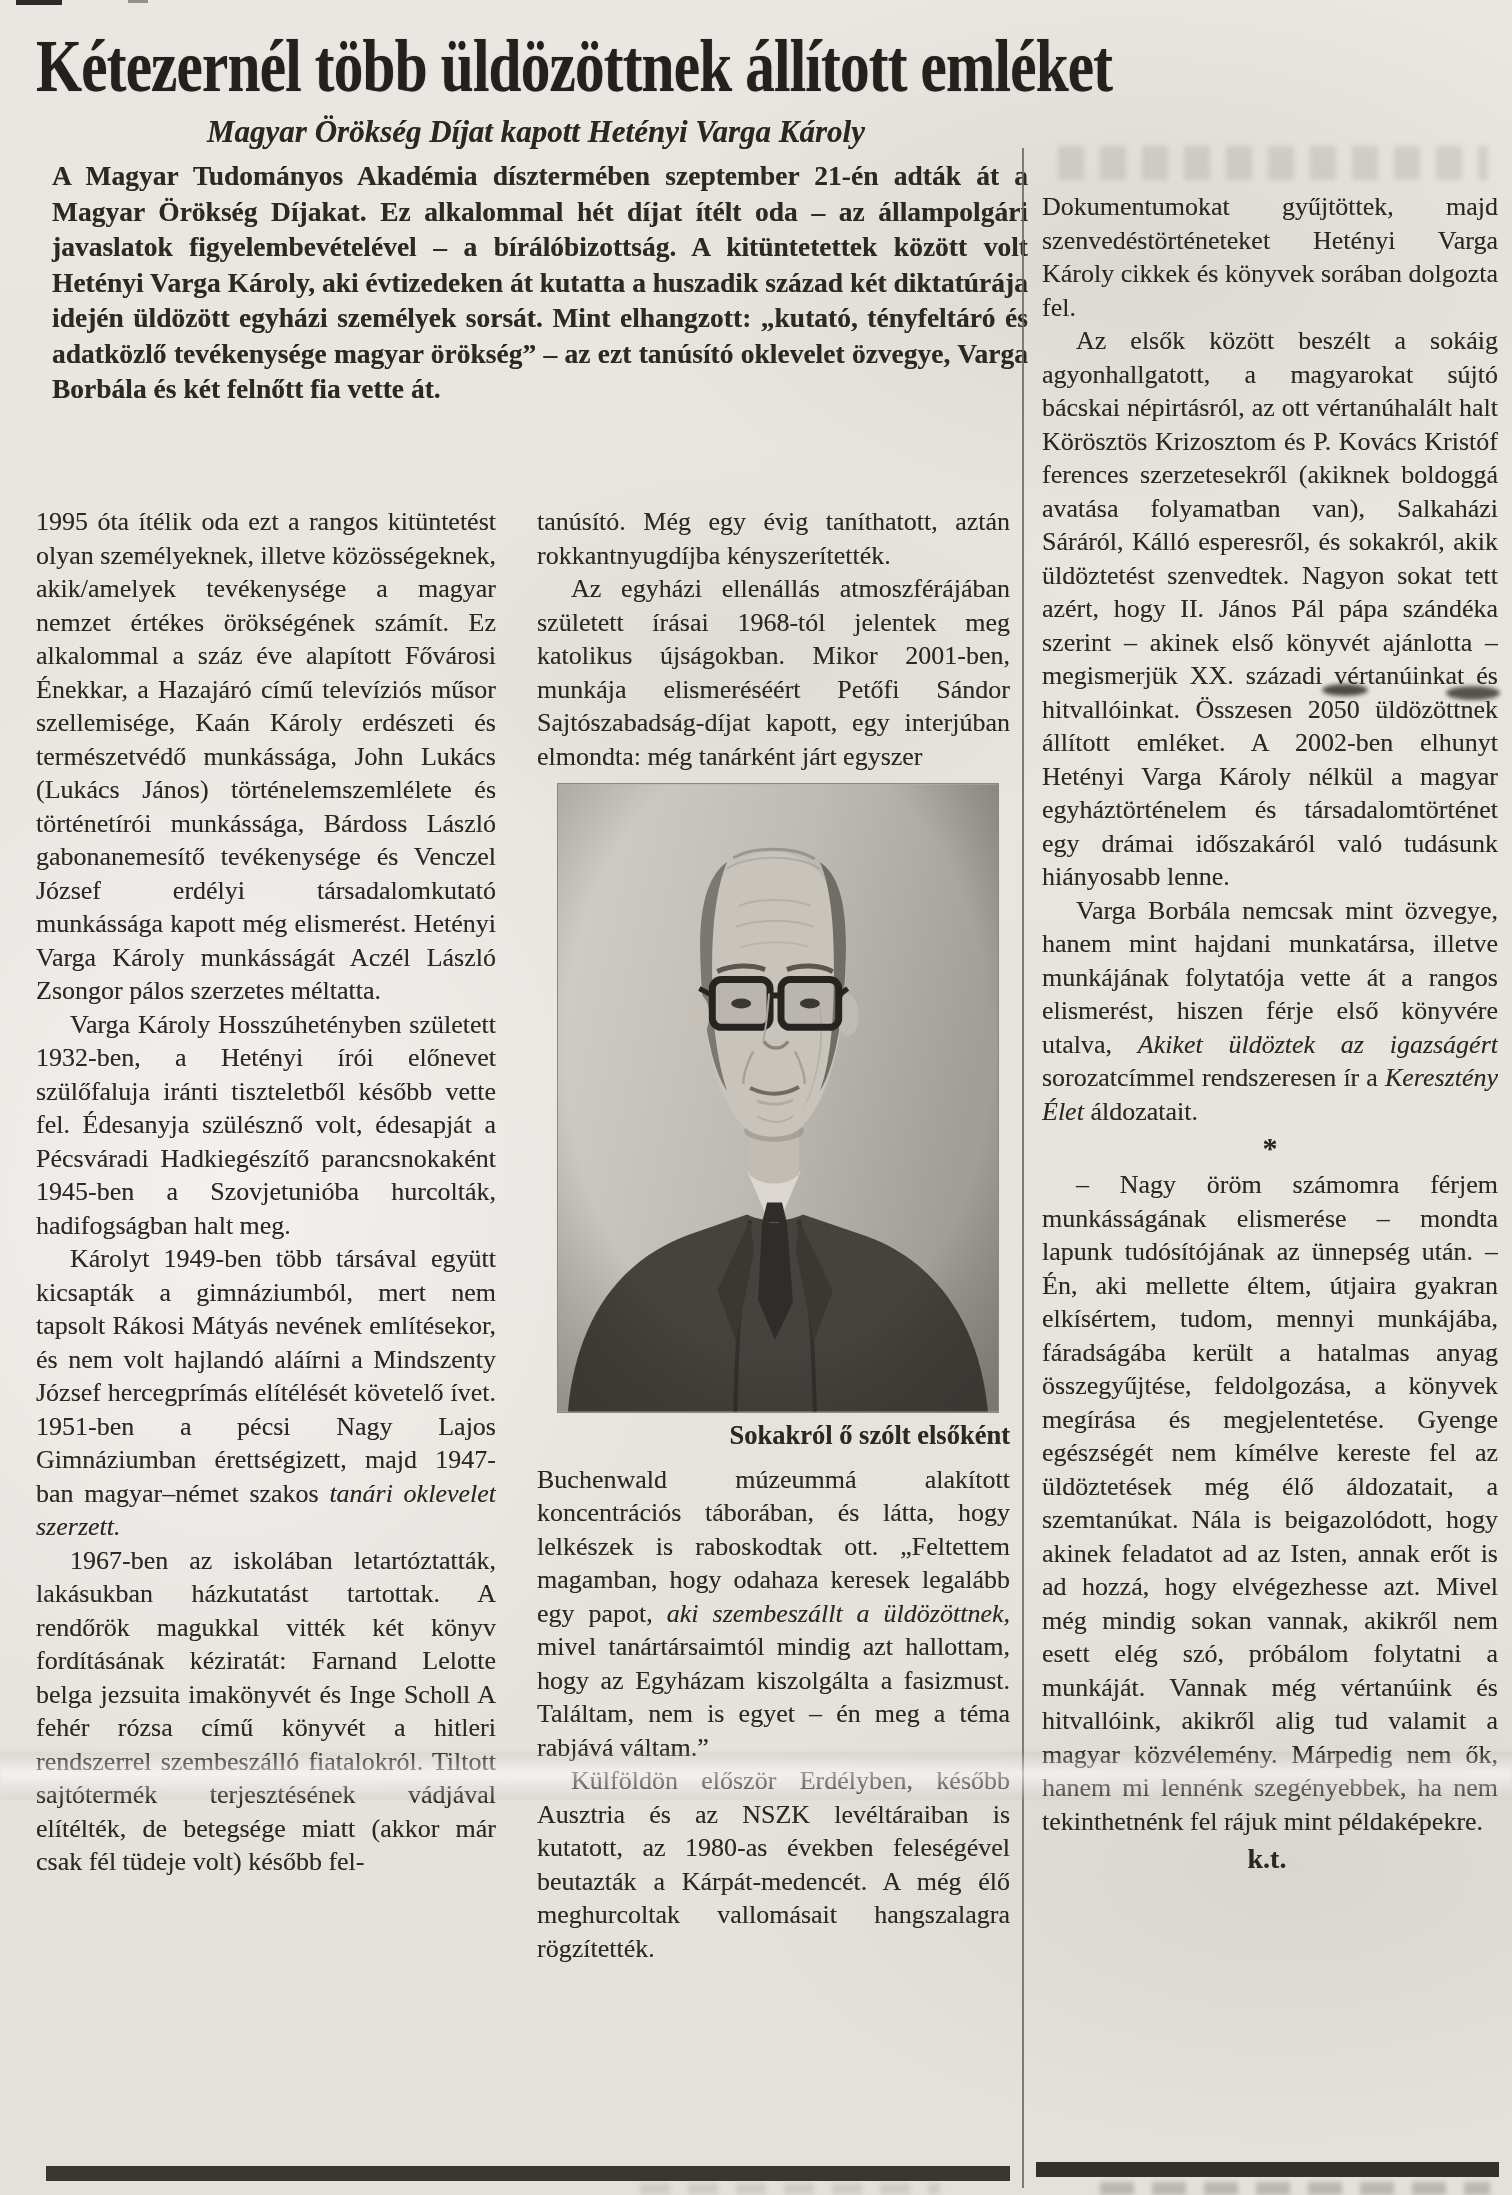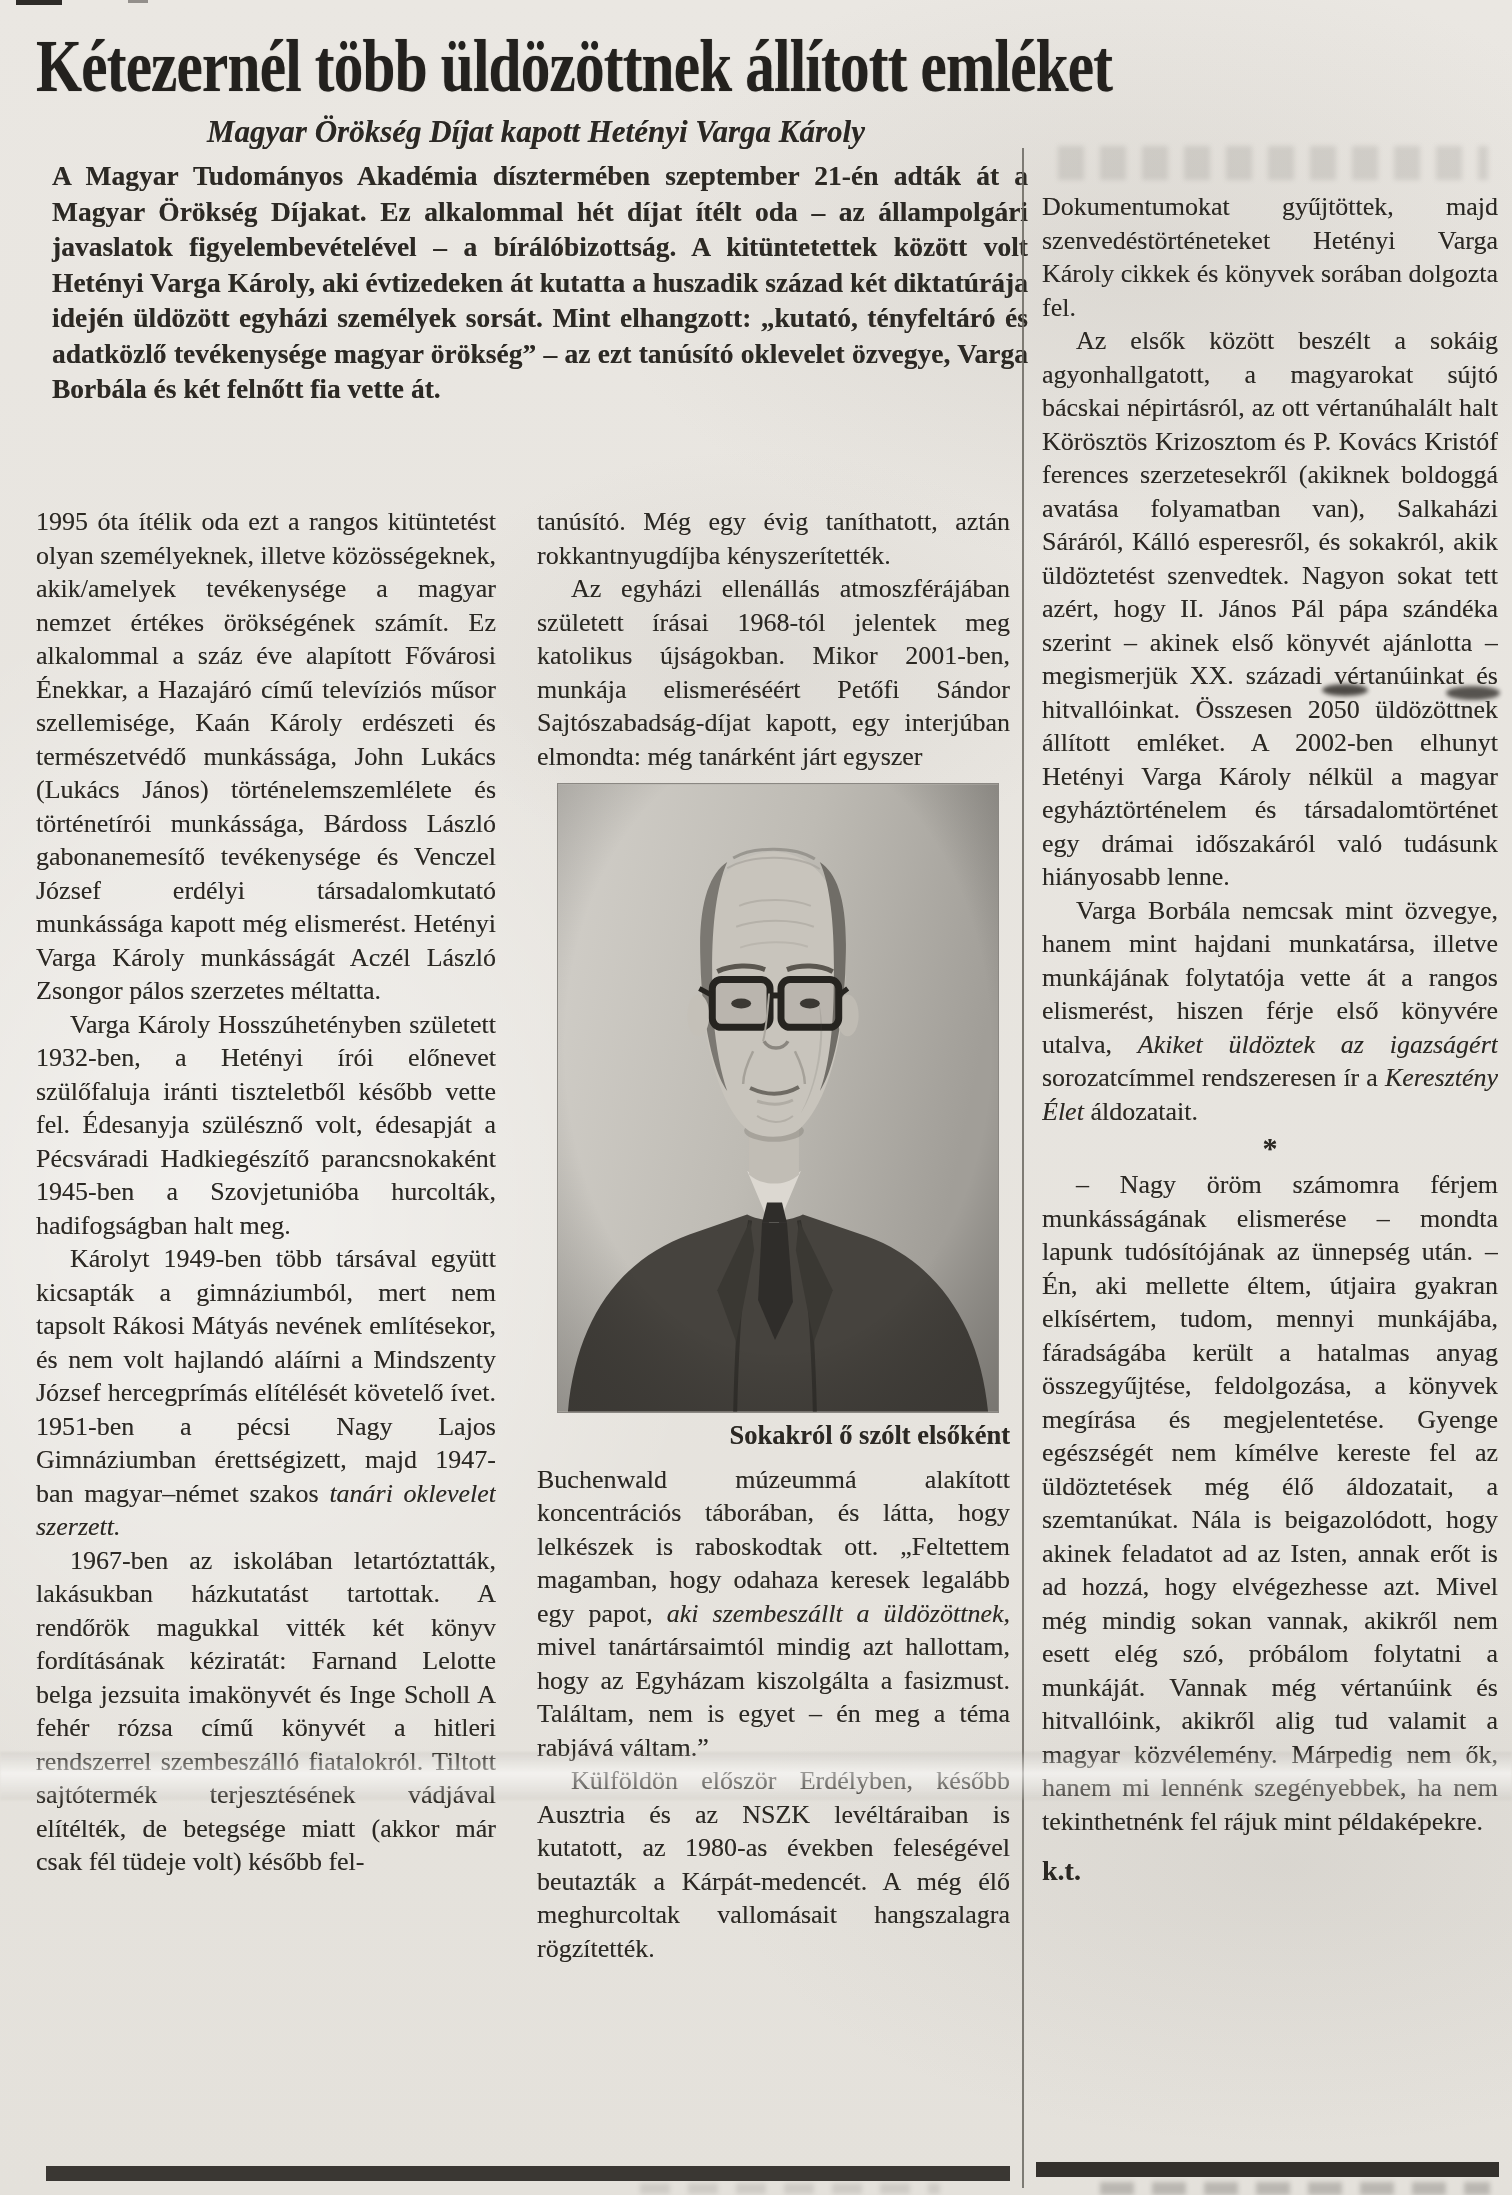--- a/index.html
+++ b/index.html
@@ -49,21 +49,21 @@
   em{font-style:italic;}
 
   .photo{
     margin:10px 0 4px 20px;padding:0;width:442px;height:630px;
     border:1px solid #8a8782;box-sizing:border-box;overflow:hidden;background:#b7b4ae;
   }
   .photo svg{display:block;width:100%;height:100%;}
   .caption{font-weight:bold;font-size:26.5px;margin:6px 0 10px 2px !important;text-align:right;}
 
   .star{ text-align:center;font-size:30px;font-weight:bold;line-height:40px;}
-  .sig{ text-align:left;font-weight:bold;font-size:28px;margin-top:16px;padding-right:6px;}
+  .sig{ text-align:center;font-weight:bold;font-size:28px;margin-top:4px;padding-right:6px;}
 
   .divider-v{position:absolute;left:1022px;top:148px;width:2px;height:2040px;background:#6b6862;opacity:.85;}
   .rule-bottom-left{position:absolute;left:46px;top:2166px;width:964px;height:15px;background:#3a3733;}
   .rule-bottom-right{position:absolute;left:1036px;top:2162px;width:463px;height:15px;background:#34312d;}
 
   .crease{
     position:absolute;left:0;top:1752px;width:1512px;height:48px;z-index:6;pointer-events:none;
     background:linear-gradient(180deg, rgba(120,115,108,0.10), rgba(255,255,255,0.55) 45%, rgba(170,165,158,0.14));
     filter:blur(1.2px);
   }

